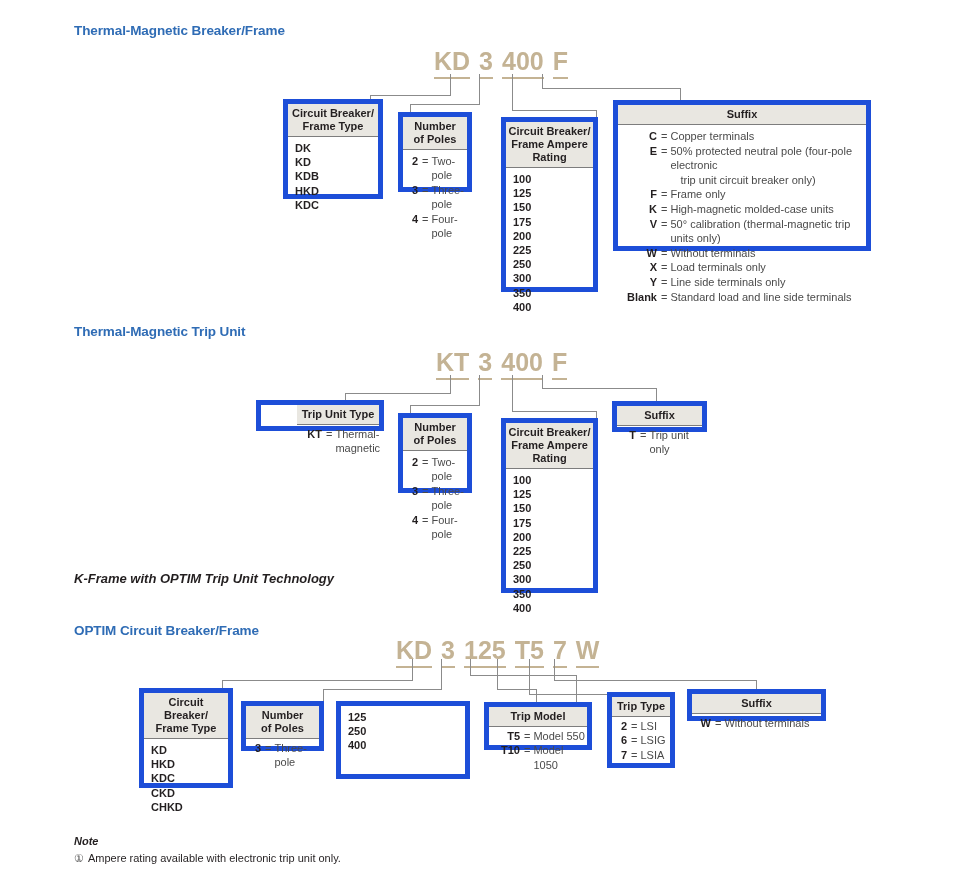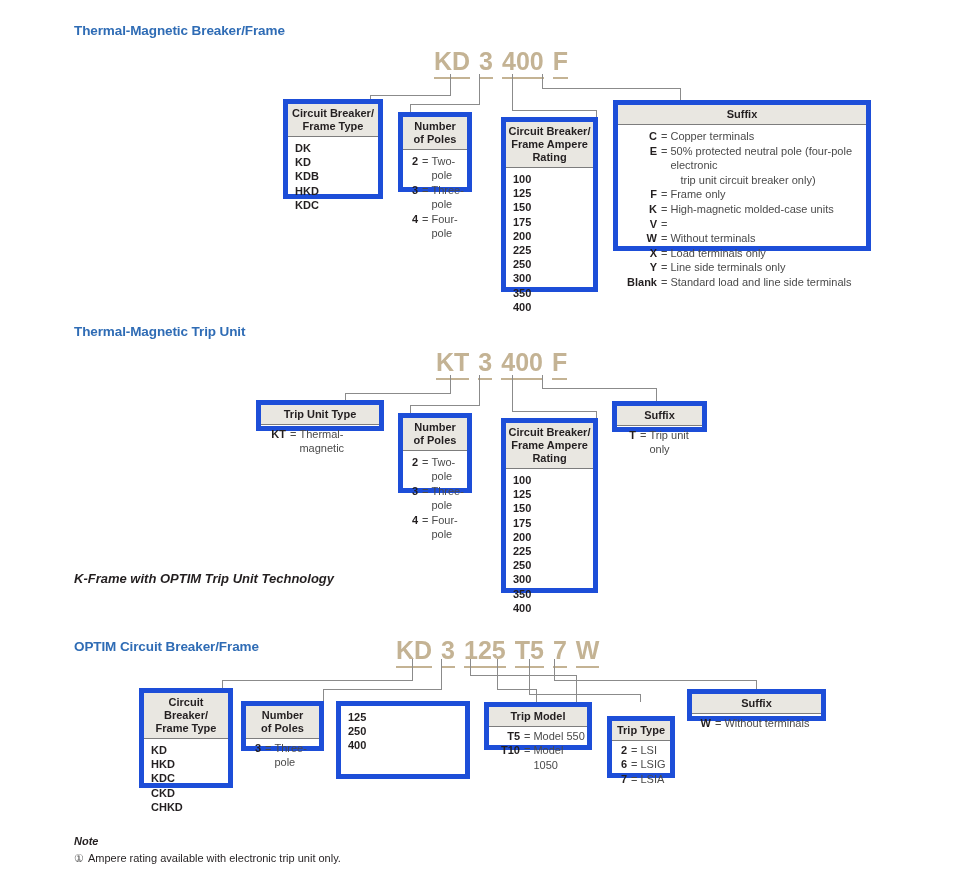--- a/index.html
+++ b/index.html
@@ -261,20 +261,21 @@
       <span class="desc">Frame only</span>
     </div>
     <div class="def-row suffix-row">
       <span class="code">K</span>
       <span class="eqs">=</span>
       <span class="desc">High-magnetic molded-case units</span>
     </div>
     <div class="def-row suffix-row">
       <span class="code">V</span>
       <span class="eqs">=</span>
+      <span class="desc">50° calibration (thermal-magnetic trip units only)</span>
     </div>
     <div class="def-row suffix-row">
       <span class="code">W</span>
       <span class="eqs">=</span>
       <span class="desc">Without terminals</span>
     </div>
     <div class="def-row suffix-row">
       <span class="code">X</span>
       <span class="eqs">=</span>
       <span class="desc">Load terminals only</span>
@@ -307,21 +308,21 @@
 <div class="vline" style="left:410px; top:405px; height:8px;"></div>
 
 <div class="vline" style="left:512px; top:375px; height:37px;"></div>
 <div class="hline" style="left:512px; top:411px; width:85px;"></div>
 <div class="vline" style="left:596px; top:411px; height:7px;"></div>
 
 <div class="vline" style="left:542px; top:375px; height:14px;"></div>
 <div class="hline" style="left:542px; top:388px; width:115px;"></div>
 <div class="vline" style="left:656px; top:388px; height:13px;"></div>
 
-<div class="box" style="left:256px; top:400px; width:128px; height:31px;">
+<div class="box" style="left:256px; top:400px; width:128px; height:31px;padding-left:36px;">
   <div class="box-head">
     <span>Trip Unit Type</span>
   </div>
   <div class="box-body" style="padding:2px 0 2px 0;">
     <div class="def-row tut-row">
       <span class="code">KT</span>
       <span class="eqs">=</span>
       <span class="desc">Thermal-magnetic</span>
     </div>
   </div>
@@ -379,21 +380,21 @@
     <div class="def-row ss-row">
       <span class="code">T</span>
       <span class="eqs">=</span>
       <span class="desc">Trip unit only</span>
     </div>
   </div>
 </div>
 
 <div class="sub-heading" style="left:74px; top:571px;">K-Frame with OPTIM Trip Unit Technology</div>
 
-<div class="sec-heading" style="left:74px; top:639px;text-align:center;">OPTIM Circuit Breaker/Frame</div>
+<div class="sec-heading" style="left:74px; top:623px;text-align:center;">OPTIM Circuit Breaker/Frame</div>
 
 <div class="catnum" style="left:396px; top:636px;">
   <span class="seg">KD</span><span class="gap"></span><span class="seg">3</span><span class="gap"></span><span class="seg">125</span><span class="gap"></span><span class="seg">T5</span><span class="gap"></span><span class="seg">7</span><span class="gap"></span><span class="seg">W</span>
 </div>
 
 <div class="vline" style="left:412px; top:659px; height:22px;"></div>
 <div class="hline" style="left:222px; top:680px; width:191px;"></div>
 <div class="vline" style="left:222px; top:680px; height:9px;"></div>
 
 <div class="vline" style="left:441px; top:659px; height:31px;"></div>
@@ -463,21 +464,21 @@
       <span class="desc">Model 550</span>
     </div>
     <div class="def-row tm-row">
       <span class="code">T10</span>
       <span class="eqs">=</span>
       <span class="desc">Model 1050</span>
     </div>
   </div>
 </div>
 
-<div class="box" style="left:607px; top:716px; width:68px; height:62px;">
+<div class="box" style="left:607px; top:692px; width:68px; height:76px;">
   <div class="box-head">
     <span>Trip Type</span>
   </div>
   <div class="box-body" style="padding:2px 0 3px 0;">
     <div class="def-row tt-row">
       <span class="code">2</span>
       <span class="eqs">=</span>
       <span class="desc">LSI</span>
     </div>
     <div class="def-row tt-row">

